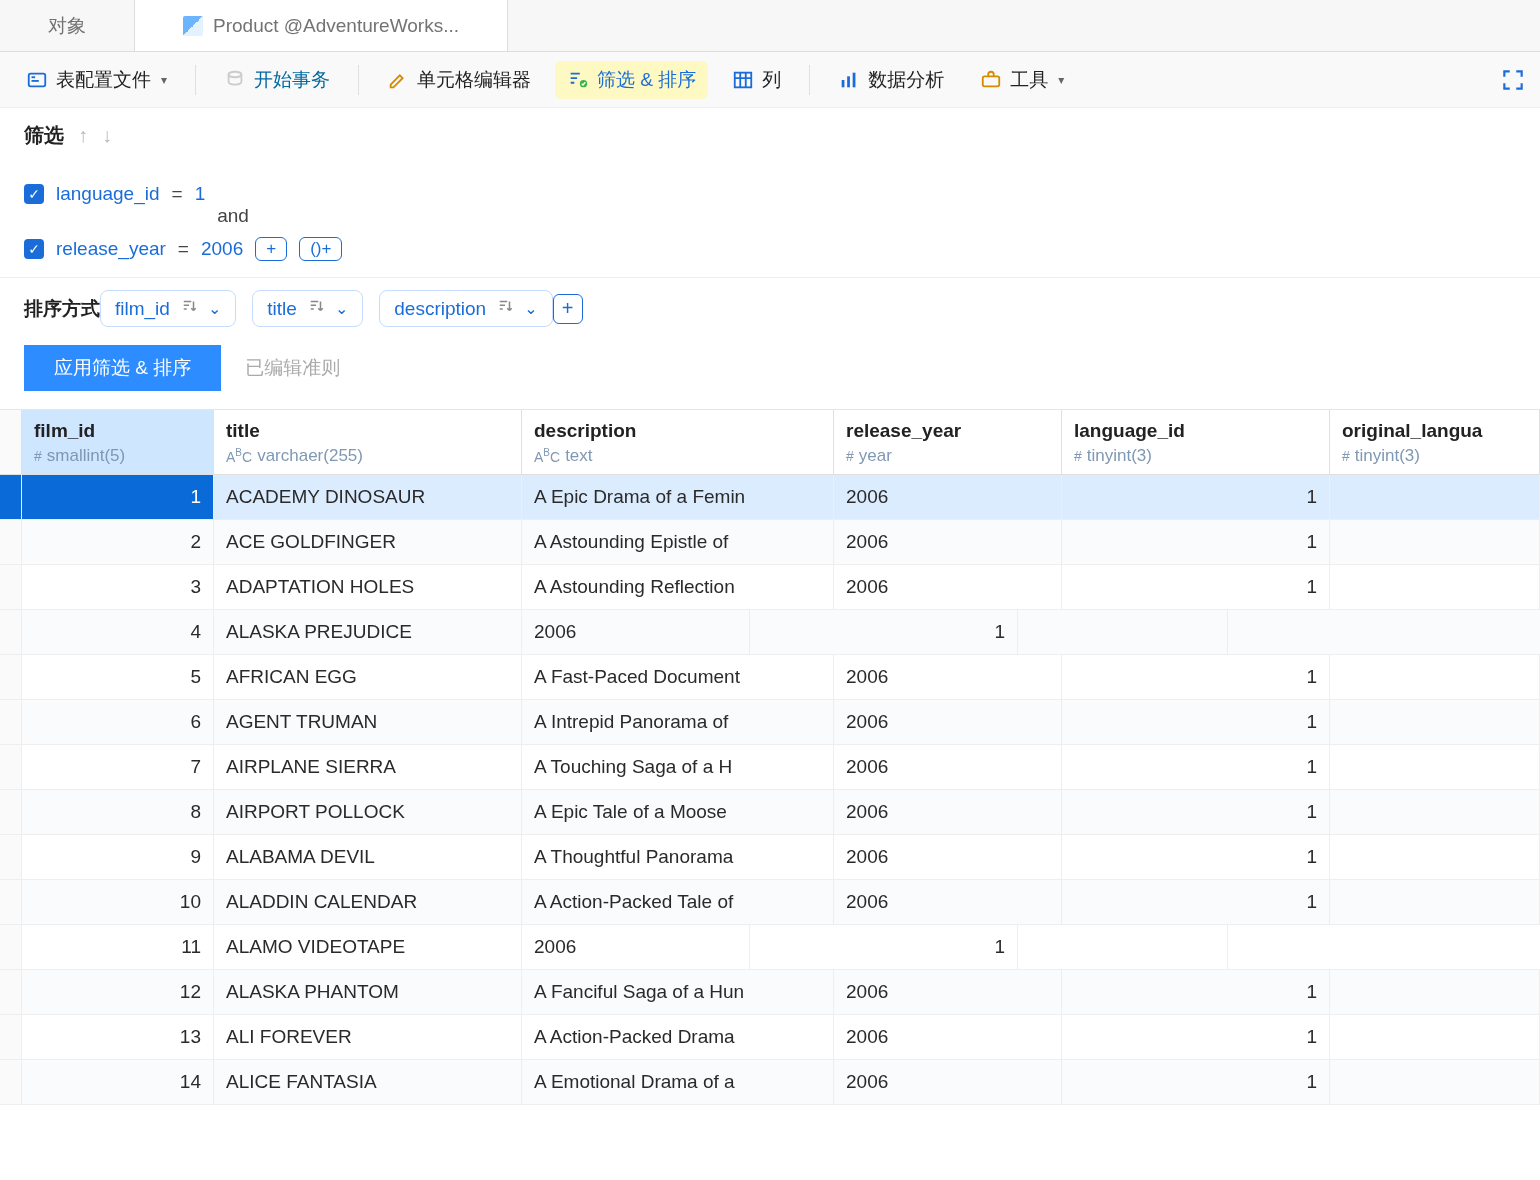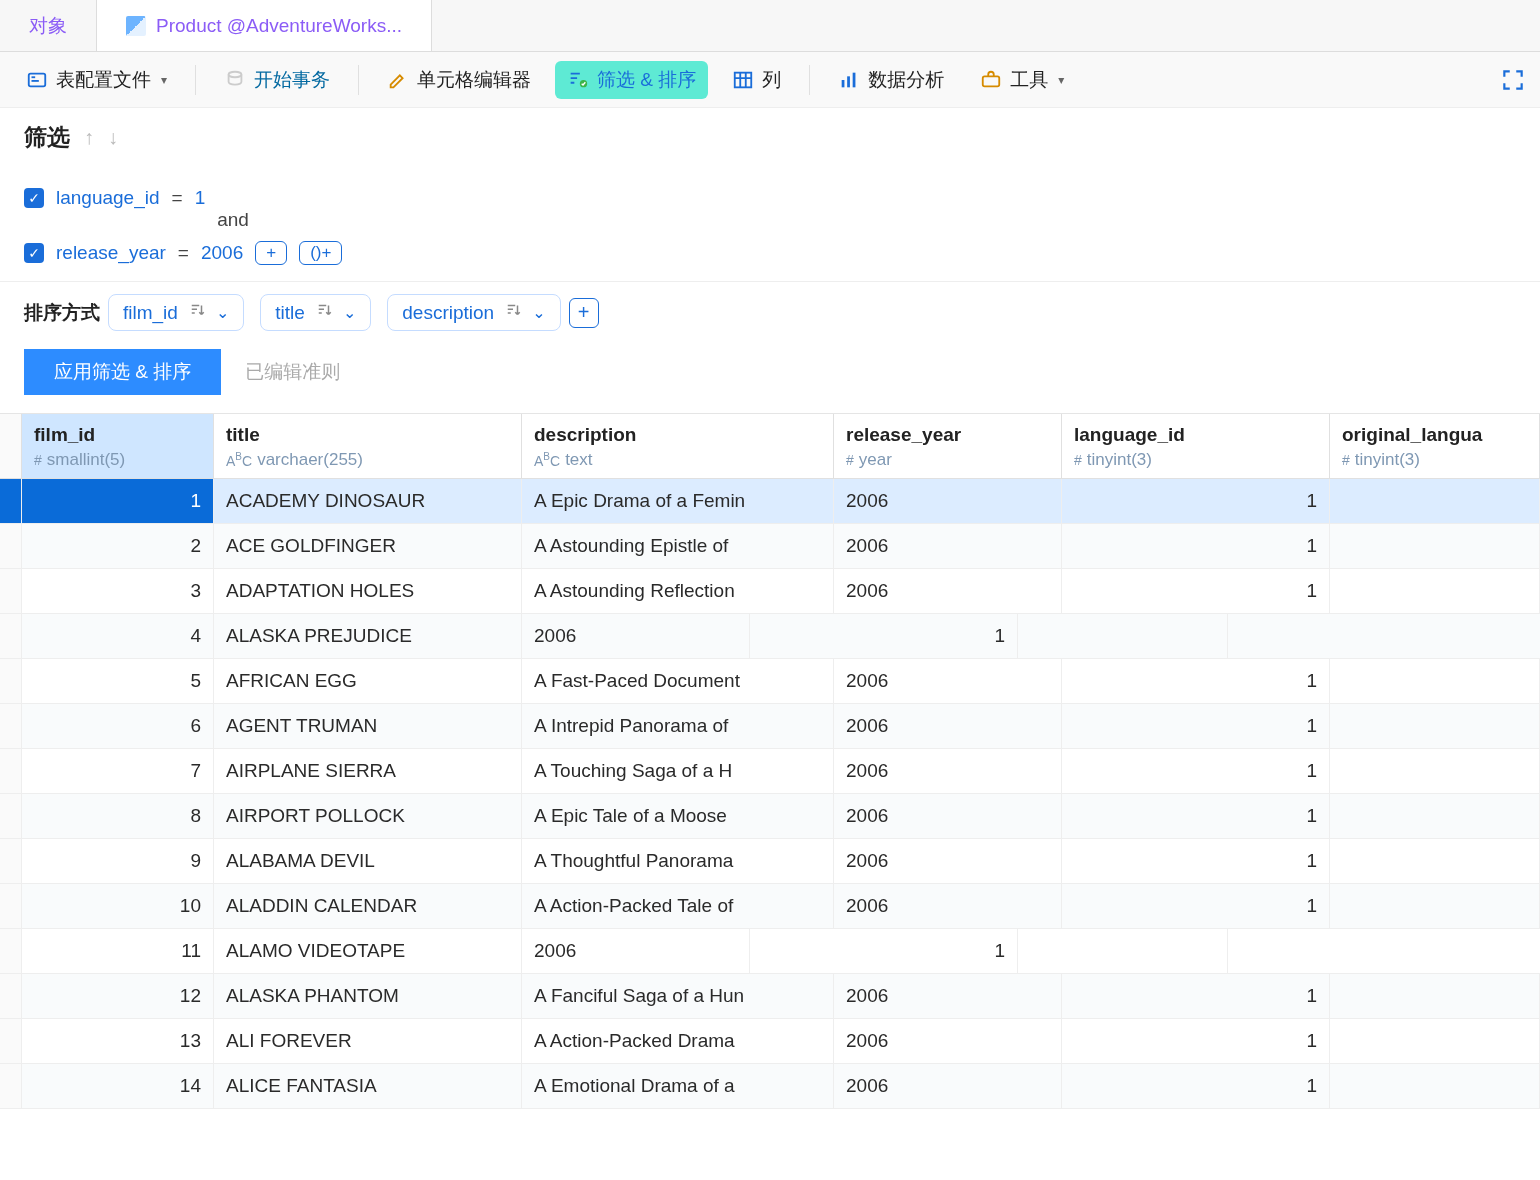--- a/index.html
+++ b/index.html
@@ -1,49 +1,49 @@
 <!DOCTYPE html>
 <html><head>
 <meta charset="utf-8">
 <style>
   * { box-sizing: border-box; margin: 0; padding: 0; }
   body { font-family: "Microsoft YaHei", "PingFang SC", -apple-system, sans-serif; font-size: 18px; color: #222; background: #fff; width: 1540px; overflow: hidden; }
   
   
   .tabbar { display: flex; background: #f7f7f7; border-bottom: 1px solid #ddd; height: 52px; }
-  .tab { display: flex; align-items: center; padding: 0 29px; border-right: 1px solid #ddd; color: #8b5cf6; cursor: pointer; font-size: 19px; }
+  .tab { display: flex; align-items: center; padding: 0 48px; border-right: 1px solid #ddd; color: #737373; cursor: pointer; font-size: 19px; }
   .tab.active { background: #fff; }
   .tab .tab-icon { width: 20px; height: 20px; margin-right: 10px; background: linear-gradient(135deg,#6db4ff 0 50%, #e4f1ff 50% 100%); border-radius: 2px; }
   
   
   .toolbar { display: flex; align-items: center; background: #f9f9f9; border-bottom: 1px solid #eee; height: 56px; padding: 0 14px; gap: 12px; font-size: 19px; }
   .tbtn { display: flex; align-items: center; gap: 8px; padding: 6px 12px; border-radius: 6px; cursor: pointer; color: #222; }
   .tbtn.disabled { color: #0369a1; }
-  .tbtn.active { background: #5eead4; color: #1a6dd9; }
+  .tbtn.active { background: #fef9c3; color: #1a6dd9; }
   .tsep { width: 1px; height: 30px; background: #e0e0e0; margin: 0 4px; }
   .tcaret { font-size: 12px; color: #666; margin-left: 2px; }
   .ticon { display: inline-flex; width: 22px; height: 22px; }
   .fullscreen-icon { width:26px; height:26px; margin-left:auto; }
   
   
   .filterbar { padding: 14px 24px 6px 24px; border-bottom: 1px solid #eee; }
   .filter-head { display: flex; align-items: center; gap: 14px; margin-bottom: 12px; }
-  .filter-head .lbl { font-weight: 600; font-size: 23px; }
+  .filter-head .lbl { font-weight: 600; font-size: 20px; }
   .arrow-up, .arrow-down { color: #bbb; font-size: 20px; cursor:pointer; }
   .filter-row { display:flex; align-items:center; gap: 12px; margin-bottom: 10px; font-size: 19px; }
   .chk { width:20px; height:20px; border-radius:4px; background:#1a6dd9; display:inline-flex; align-items:center; justify-content:center; color:#fff; font-size:14px; }
   .fcol { color:#1a6dd9; }
   .fval { color:#1a6dd9; }
   .fop { color:#444; }
   .fand { color:#444;margin-top:44px; }
   .pill-btn { border:1.5px solid #1a6dd9; color:#1a6dd9; border-radius:6px; padding:1px 10px; font-size:17px; cursor:pointer; background:#fff; }
   
   
   .sortbar { padding: 12px 24px 18px 24px; }
-  .sort-head { display:flex; align-items:center; gap: 8px; flex-wrap:wrap; }
+  .sort-head { display:flex; align-items:center; gap: 0; flex-wrap:wrap; }
   .sort-lbl { font-weight:600; font-size:19px; }
   .sort-chip { display:flex; align-items:center; gap:10px; border:1.5px solid #c5dcff; border-radius:8px; padding:6px 14px; color:#1a6dd9; font-size:19px; cursor:pointer; }
   .sort-chip .dir { color:#888; font-size:18px; }
   .sort-chip .caret { color:#1a6dd9; font-size:16px; }
   .add-chip { border:1.5px solid #1a6dd9; color:#1a6dd9; border-radius:6px; width:30px; height:30px; display:flex; align-items:center; justify-content:center; font-size:20px; cursor:pointer;}
   .sort-actions { display:flex; align-items:center; gap:24px; margin-top:18px; }
   .apply-btn { background:#2d8cff; color:#fff; padding:10px 30px; border:none; font-size:19px; cursor:pointer; }
   .edited { color:#aaa; font-size:19px; }
   
   

